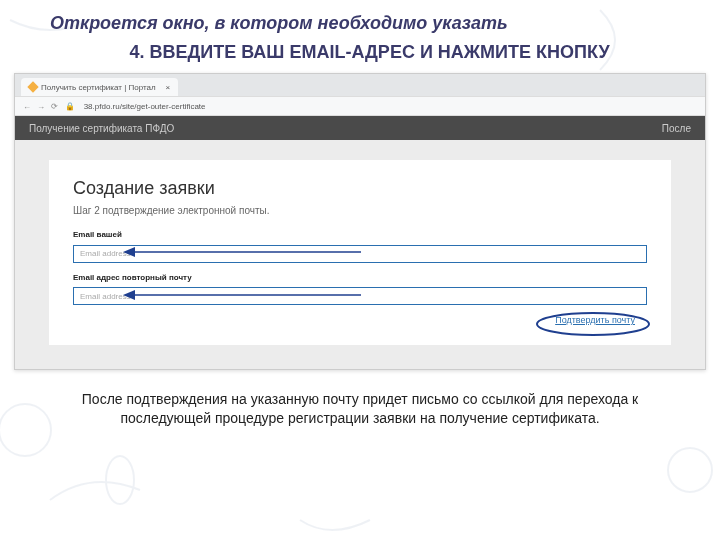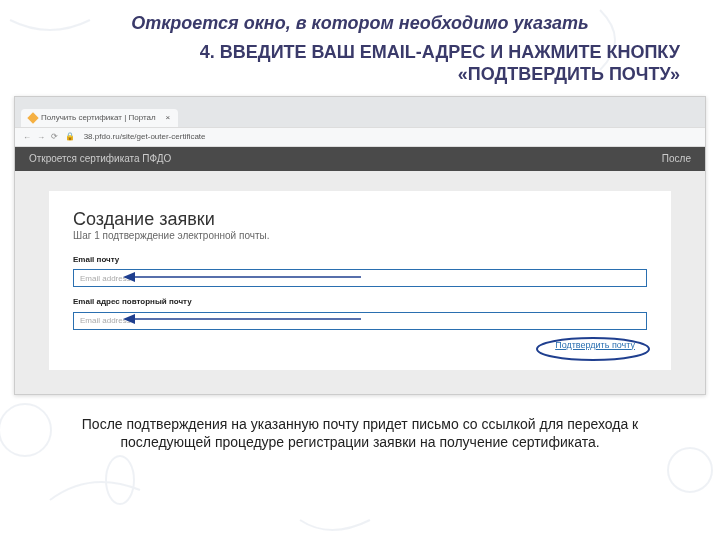--- a/index.html
+++ b/index.html
@@ -13,45 +13,45 @@
   }
   .bg-deco {
     position: absolute;
     inset: 0;
     opacity: 0.08;
     z-index: 0;
     pointer-events: none;
   }
   .content { position: relative; z-index: 1; }
   .intro {
-    text-align: center;
+    text-align: left;
     padding: 12px 50px 4px;
     font-style: italic;
     font-weight: bold;
     color: #3a3a6a;
     font-size: 18px;
     line-height: 1.25;
   }
   .step-title {
-    text-align: right;
+    text-align: center;
     padding: 2px 40px 10px;
     font-weight: bold;
     color: #3a3a6a;
     font-size: 18px;
     line-height: 1.25;
     margin-left: 19px;
   }
   .browser {
     margin: 0 14px;
     border: 1px solid #ccc;
     background: #fff;
     box-shadow: 0 1px 4px rgba(0,0,0,0.15);
   }
   .tab-strip {
-    height: 30px;
+    height: 22px;
     background: #e4e6e8;
     display: flex;
     align-items: flex-end;
     padding-left: 6px;
   }
   .tab {
     background: #f7f8f9;
     height: 18px;
     border-radius: 4px 4px 0 0;
     display: flex;
@@ -95,21 +95,21 @@
     padding: 20px 34px 24px;
   }
   .form-card {
     background: #fff;
     padding: 18px 24px 20px;
   }
   .form-title {
     font-size: 18px;
     font-weight: 300;
     color: #333;
-    margin-bottom: 0;
+    margin-bottom: 6px;
   }
   .form-sub {
     font-size: 10px;
     color: #666;
     margin-bottom: 14px;
   }
   .field-label {
     font-size: 8px;
     font-weight: bold;
     color: #222;
@@ -180,50 +180,49 @@
       <ellipse cx="650" cy="300" rx="12" ry="20"></ellipse>
   </g>
 </svg>
 
 <div class="content">
   <div class="intro">
     <span>Откроется окно, в котором необходимо указать</span><br>
   </div>
   <div class="step-title">
     <span>4. ВВЕДИТЕ ВАШ EMAIL-АДРЕС И НАЖМИТЕ КНОПКУ</span><br>
-    <span>«ПОДТВЕРДИТЬ ПОЧТУ»</span>
   </div>
 
   <div class="browser">
     <div class="tab-strip">
       <div class="tab">
         <span class="tab-favicon"></span>
         <span>Получить сертификат | Портал</span>
         <span style="margin-left:6px;">×</span>
       </div>
     </div>
     <div class="addr-bar">
       <div class="nav-arrows">
         <span>←</span>
         <span>→</span>
         <span>⟳</span>
       </div>
       <span class="lock">🔒</span>
       <span>38.pfdo.ru/site/get-outer-certificate</span>
     </div>
     <div class="top-banner">
-      <span>Откроется сертификата ПФДО</span>
+      <span>Получение сертификата ПФДО</span>
       <span>После</span>
     </div>
     <div class="page-body">
       <div class="form-card">
         <div class="form-title">Создание заявки</div>
-        <div class="form-sub">Шаг 1 подтверждение электронной почты.</div>
-
-        <div class="field-label">Email почту</div>
+        <div class="form-sub">Шаг 2 подтверждение электронной почты.</div>
+
+        <div class="field-label">Email вашей</div>
         <div class="field-row">
           <input class="text-input" type="text" placeholder="Email address" style="">
           <svg class="arrow-annot" width="240" height="12">
             <line x1="10" y1="6" x2="238" y2="6" stroke="#1f3f8f" stroke-width="1.5"></line>
             <polygon points="0,6 12,1 12,11" fill="#1f3f8f"></polygon>
           </svg>
         </div>
 
         <div class="field-label">Email адрес повторный почту</div>
         <div class="field-row">

